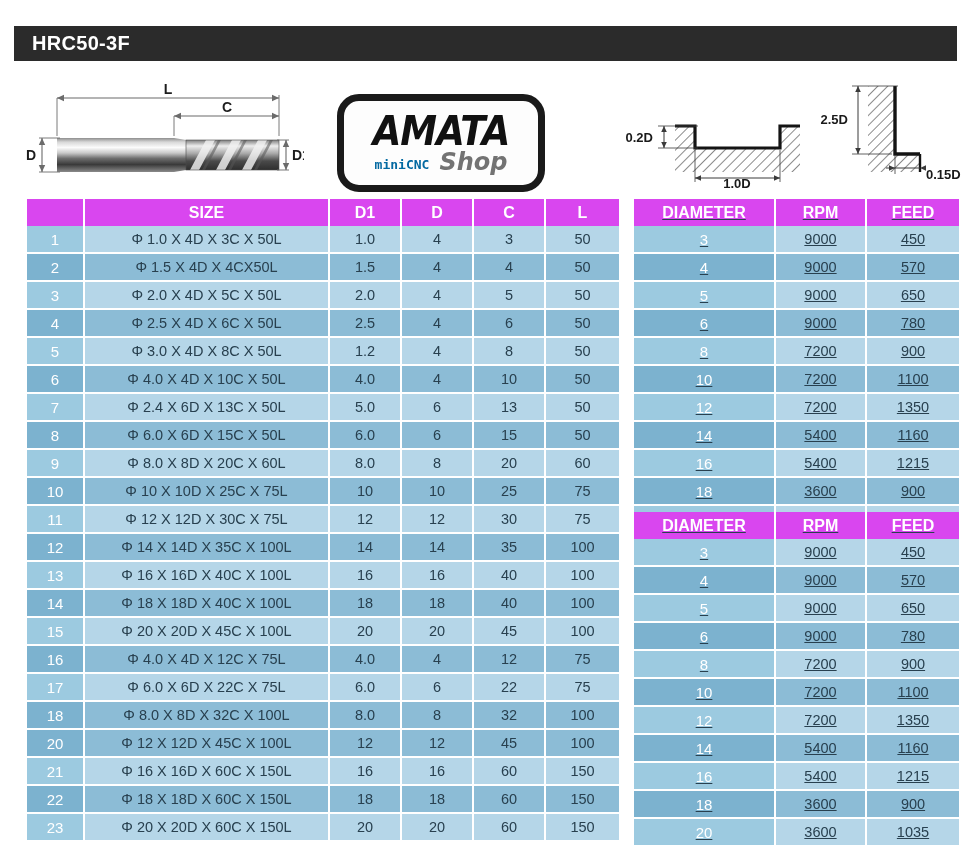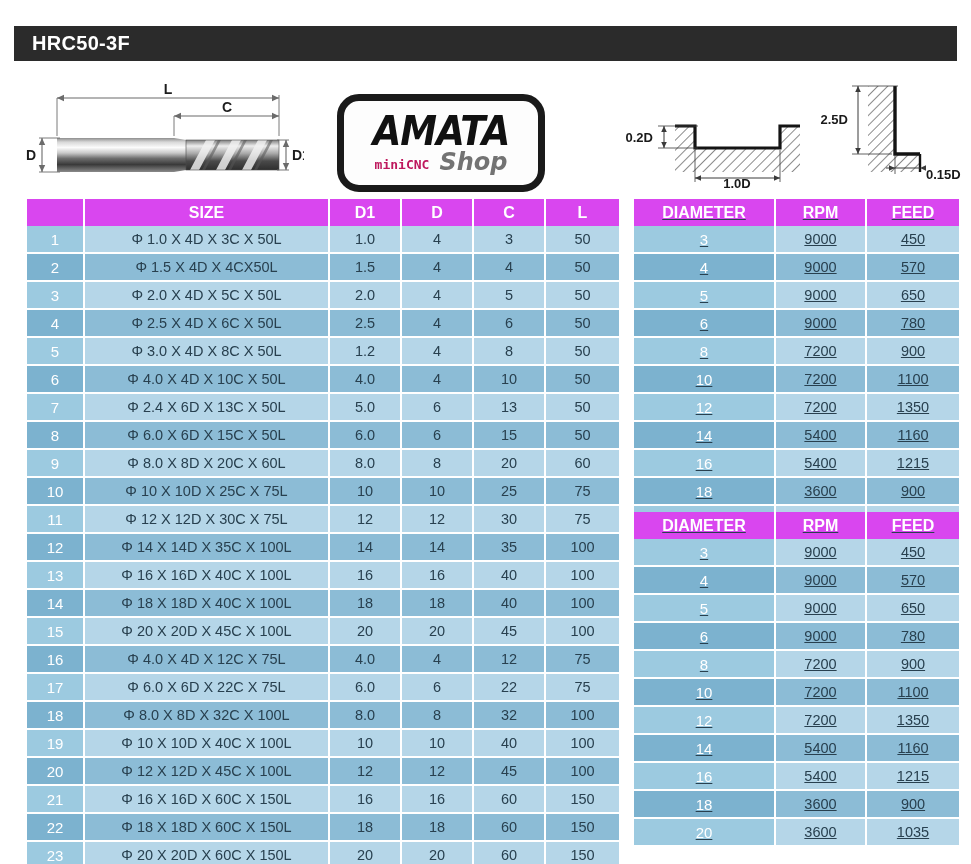--- a/index.html
+++ b/index.html
@@ -75,21 +75,21 @@
   #logo .logo-row {
     display: flex;
     align-items: flex-end;
     justify-content: center;
     gap: 10px;
     margin-top: 3px;
   }
   #logo .logo-sub {
     font-size: 13px;
     font-weight: bold;
-    color: #be185d;
+    color: #0369a1;
     letter-spacing: 0px;
     font-family: "DejaVu Sans Mono", monospace;
     padding-bottom: 2px;
   }
   #logo .logo-shop {
     font-size: 24px;
     font-weight: bold;
     font-style: italic;
     color: #737373;
     line-height: 0.9;
@@ -445,28 +445,20 @@
           <td>75</td>
         </tr>
         <tr class="row-b">
           <td class="idx">18</td>
           <td>Φ 8.0 X 8D X 32C X 100L</td>
           <td>8.0</td>
           <td>8</td>
           <td>32</td>
           <td>100</td>
         </tr>
-        <tr class="row-a">
-          <td class="idx">19</td>
-          <td>Φ 10 X 10D X 40C X 100L</td>
-          <td>10</td>
-          <td>10</td>
-          <td>40</td>
-          <td>100</td>
-        </tr>
         <tr class="row-b">
           <td class="idx">20</td>
           <td>Φ 12 X 12D X 45C X 100L</td>
           <td>12</td>
           <td>12</td>
           <td>45</td>
           <td>100</td>
         </tr>
         <tr class="row-a">
           <td class="idx">21</td>

